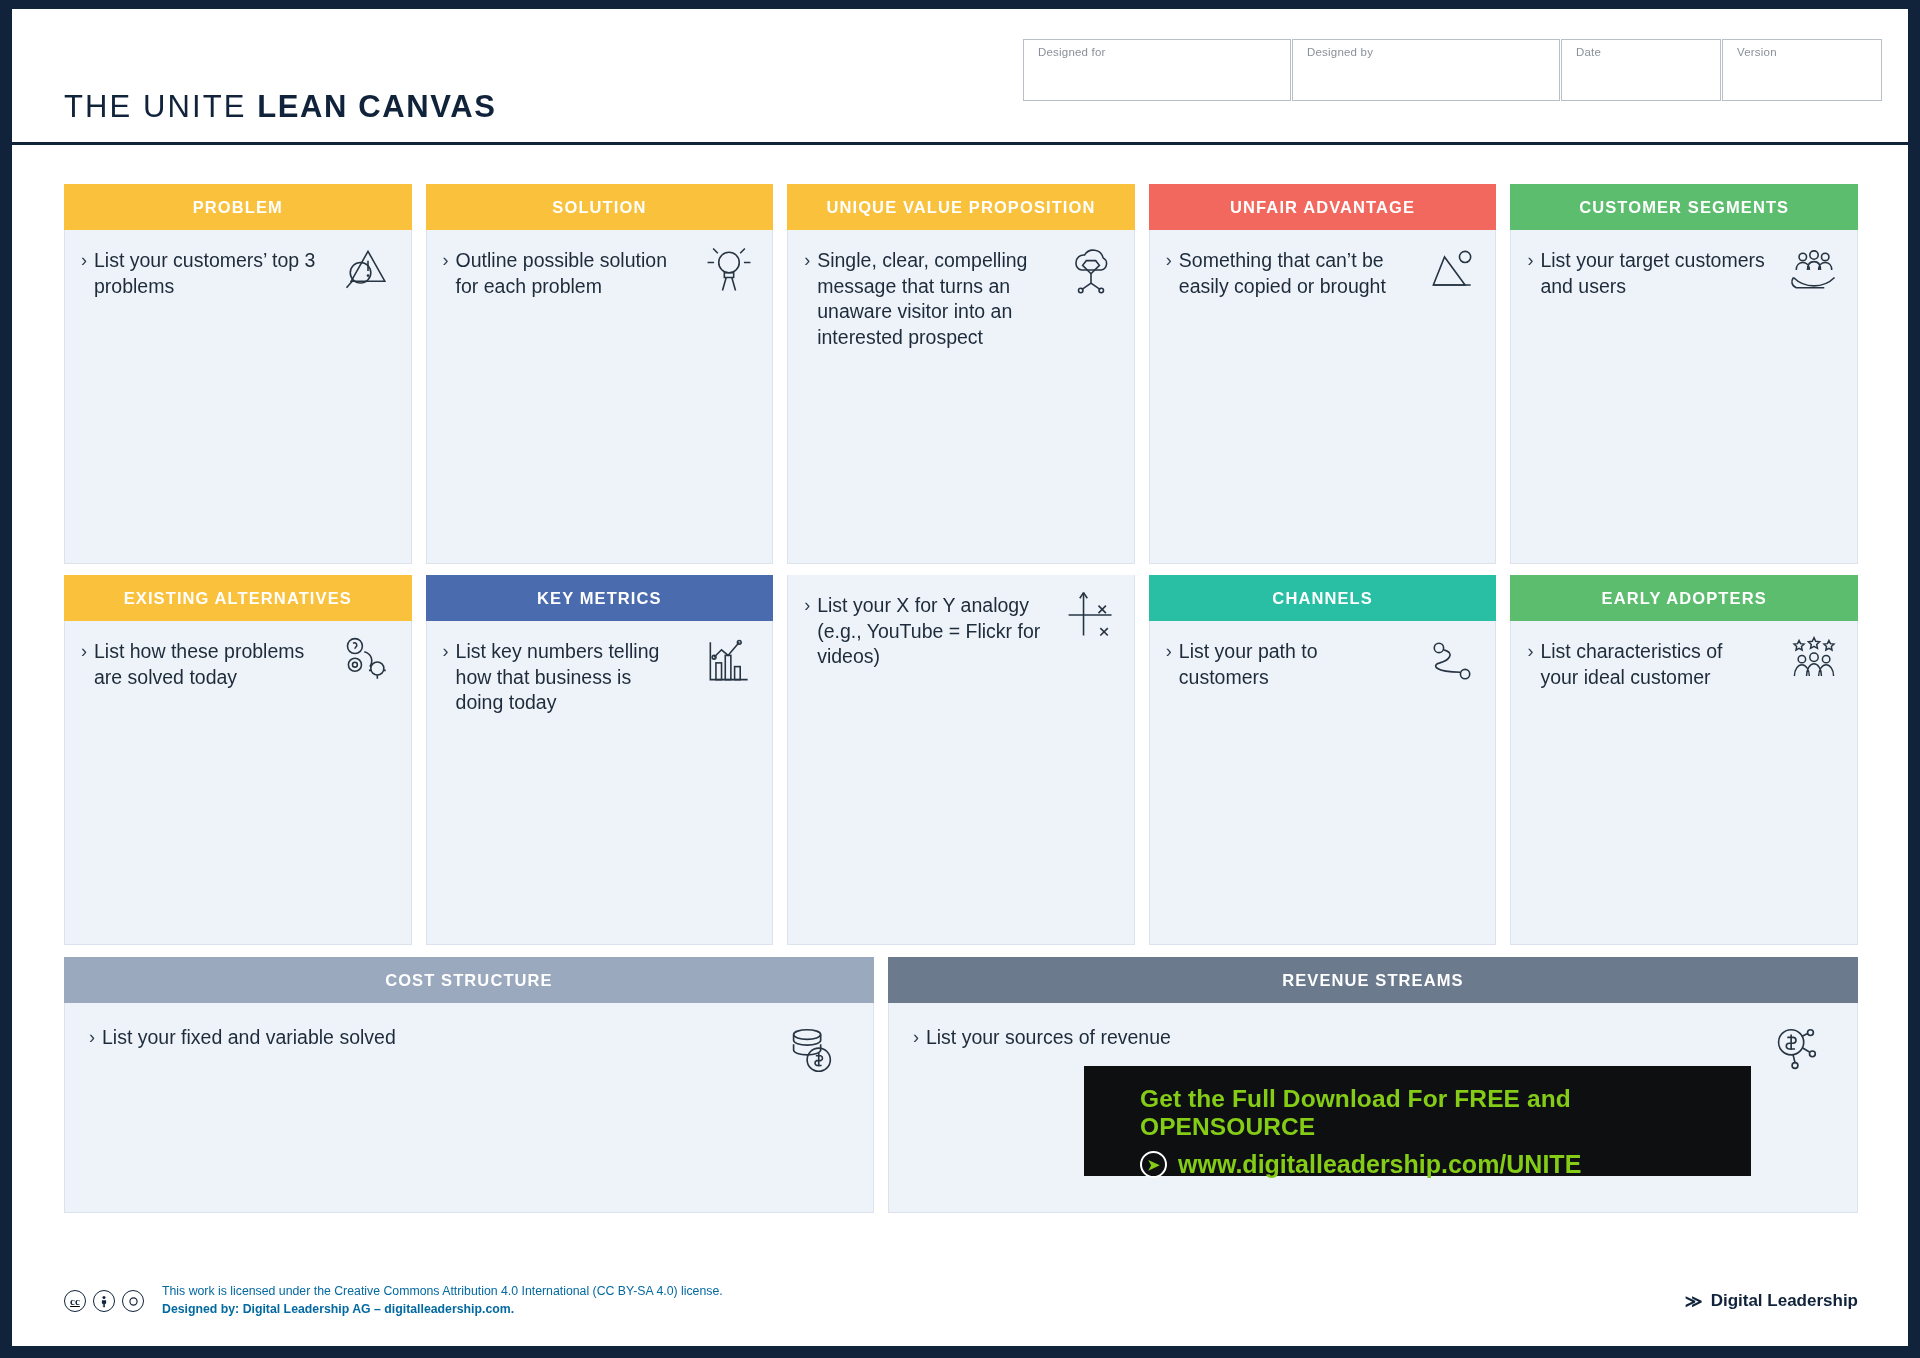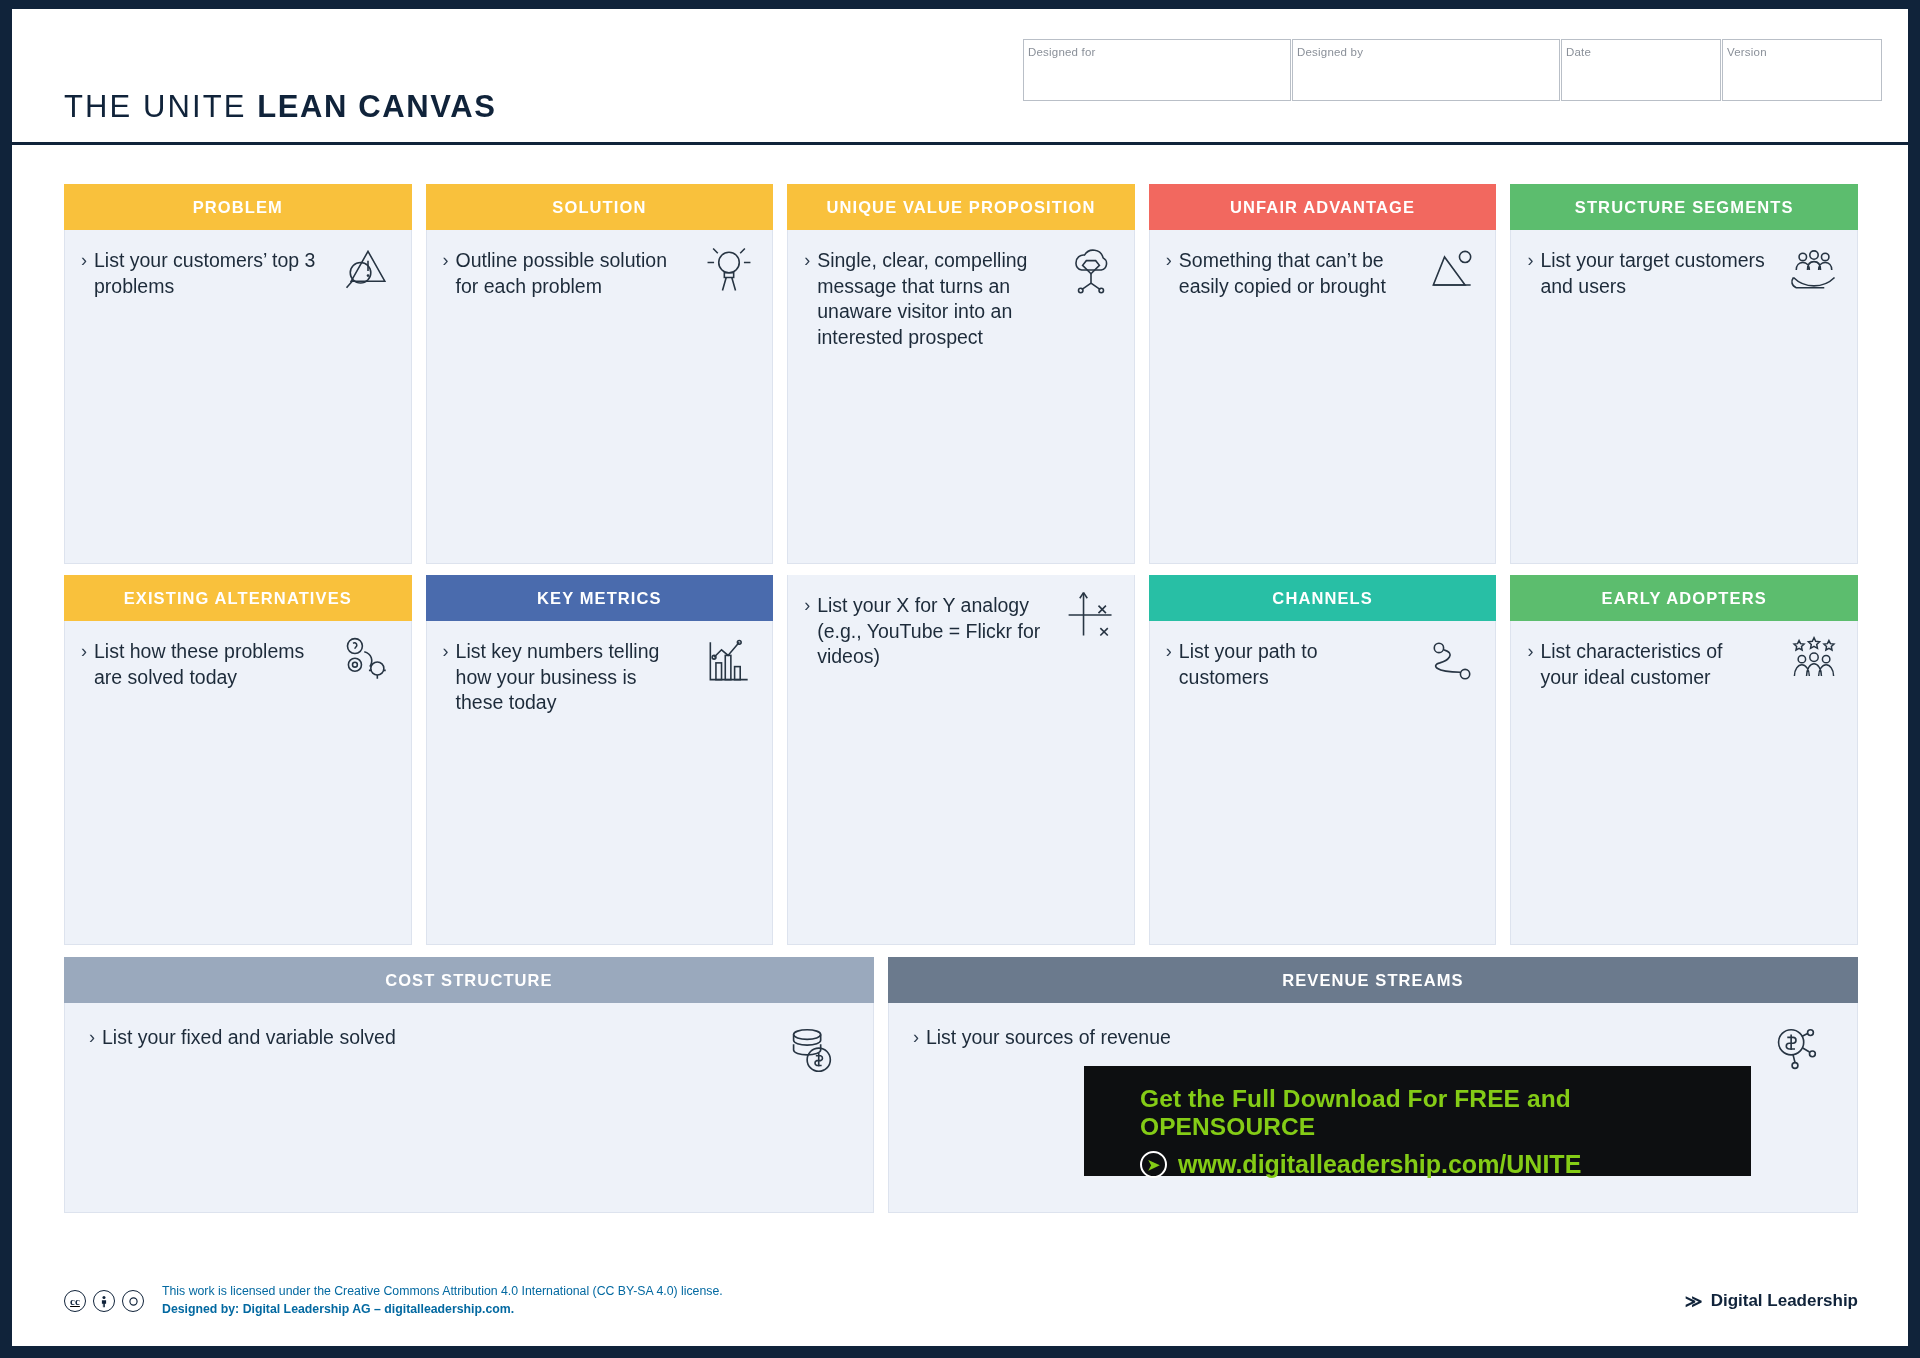--- a/index.html
+++ b/index.html
@@ -48,21 +48,21 @@
     border: 1px solid #b9bfc7;
     height: 62px;
     background: #fff;
   }
   .meta-box.w1 { width: 268px; }
   .meta-box.w2 { width: 268px; }
   .meta-box.w3 { width: 160px; }
   .meta-box.w4 { width: 160px; }
   .meta-label {
     position: absolute;
-    left: 4px; top: 6px;
+    left: 14px; top: 6px;
     font-size: 11.5px;
     color: #8a9099;
     letter-spacing: .2px;
   }
 
   
   .canvas {
     position: absolute;
     left: 52px; right: 50px;
     top: 175px;
@@ -296,21 +296,21 @@
               <svg viewBox="0 0 60 60" fill="none" stroke="#1d2b3a" stroke-width="1.7">
                 <circle cx="44" cy="16" r="6"></circle>
                 <path d="M10 46 h34 L22 16 z"></path>
                 <path d="M10 46 h40"></path>
               </svg>
             </div>
           </div>
         </div>
 
         <div class="cell">
-          <div class="cell-head" style="background:#5cbd6e">STRUCTURE SEGMENTS</div>
+          <div class="cell-head" style="background:#5cbd6e">CUSTOMER SEGMENTS</div>
           <div class="cell-body">
             <div class="bullet">
               <span class="chev">›</span>
               <span>List your target customers and users</span>
             </div>
             <div class="cell-icon">
               <svg viewBox="0 0 60 60" fill="none" stroke="#1d2b3a" stroke-width="1.7">
                 <circle cx="18" cy="16" r="4"></circle>
                   <circle cx="30" cy="14" r="4.5"></circle>
                   <circle cx="42" cy="16" r="4"></circle>
@@ -341,21 +341,21 @@
               </svg>
             </div>
           </div>
         </div>
 
         <div class="cell">
           <div class="cell-head" style="background:#4a6bad">KEY METRICS</div>
           <div class="cell-body">
             <div class="bullet">
               <span class="chev">›</span>
-              <span>List key numbers telling how your business is these today</span>
+              <span>List key numbers telling how that business is doing today</span>
             </div>
             <div class="cell-icon">
               <svg viewBox="0 0 60 60" fill="none" stroke="#1d2b3a" stroke-width="1.7">
                 <path d="M10 10 v40 h40"></path>
                 <rect x="16" y="32" width="6" height="18"></rect>
                 <rect x="26" y="24" width="6" height="26"></rect>
                 <rect x="36" y="36" width="6" height="14"></rect>
                 <path d="M14 26 l8-8 7 6 12-14"></path>
                 <circle cx="14" cy="26" r="2"></circle>
                   <circle cx="41" cy="10" r="2"></circle>

